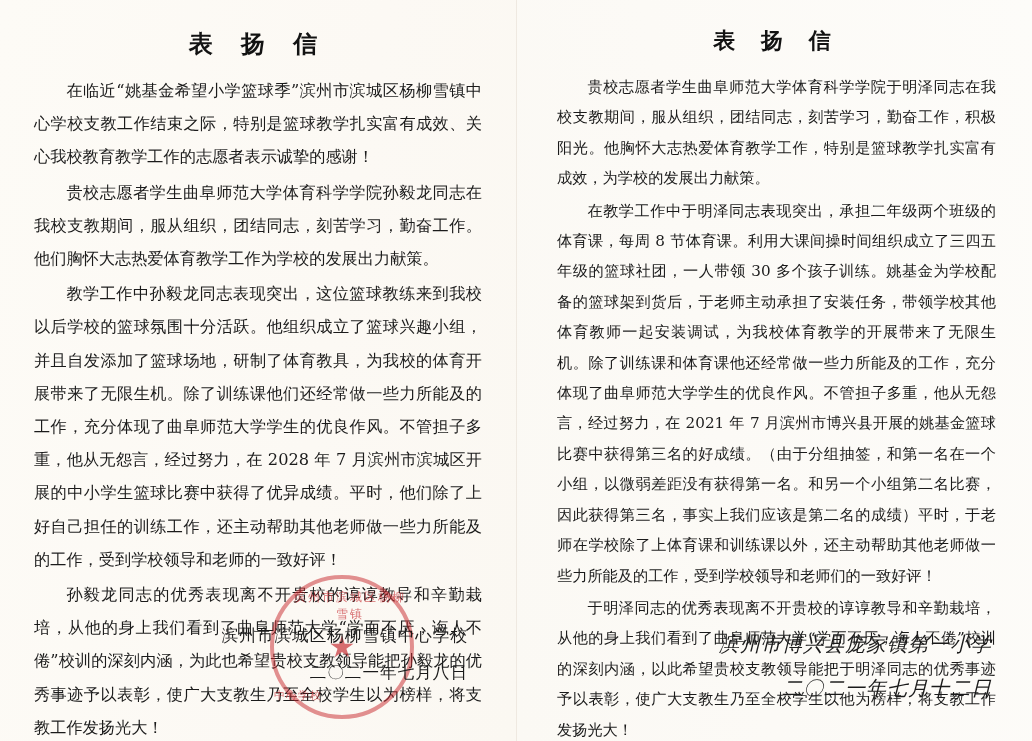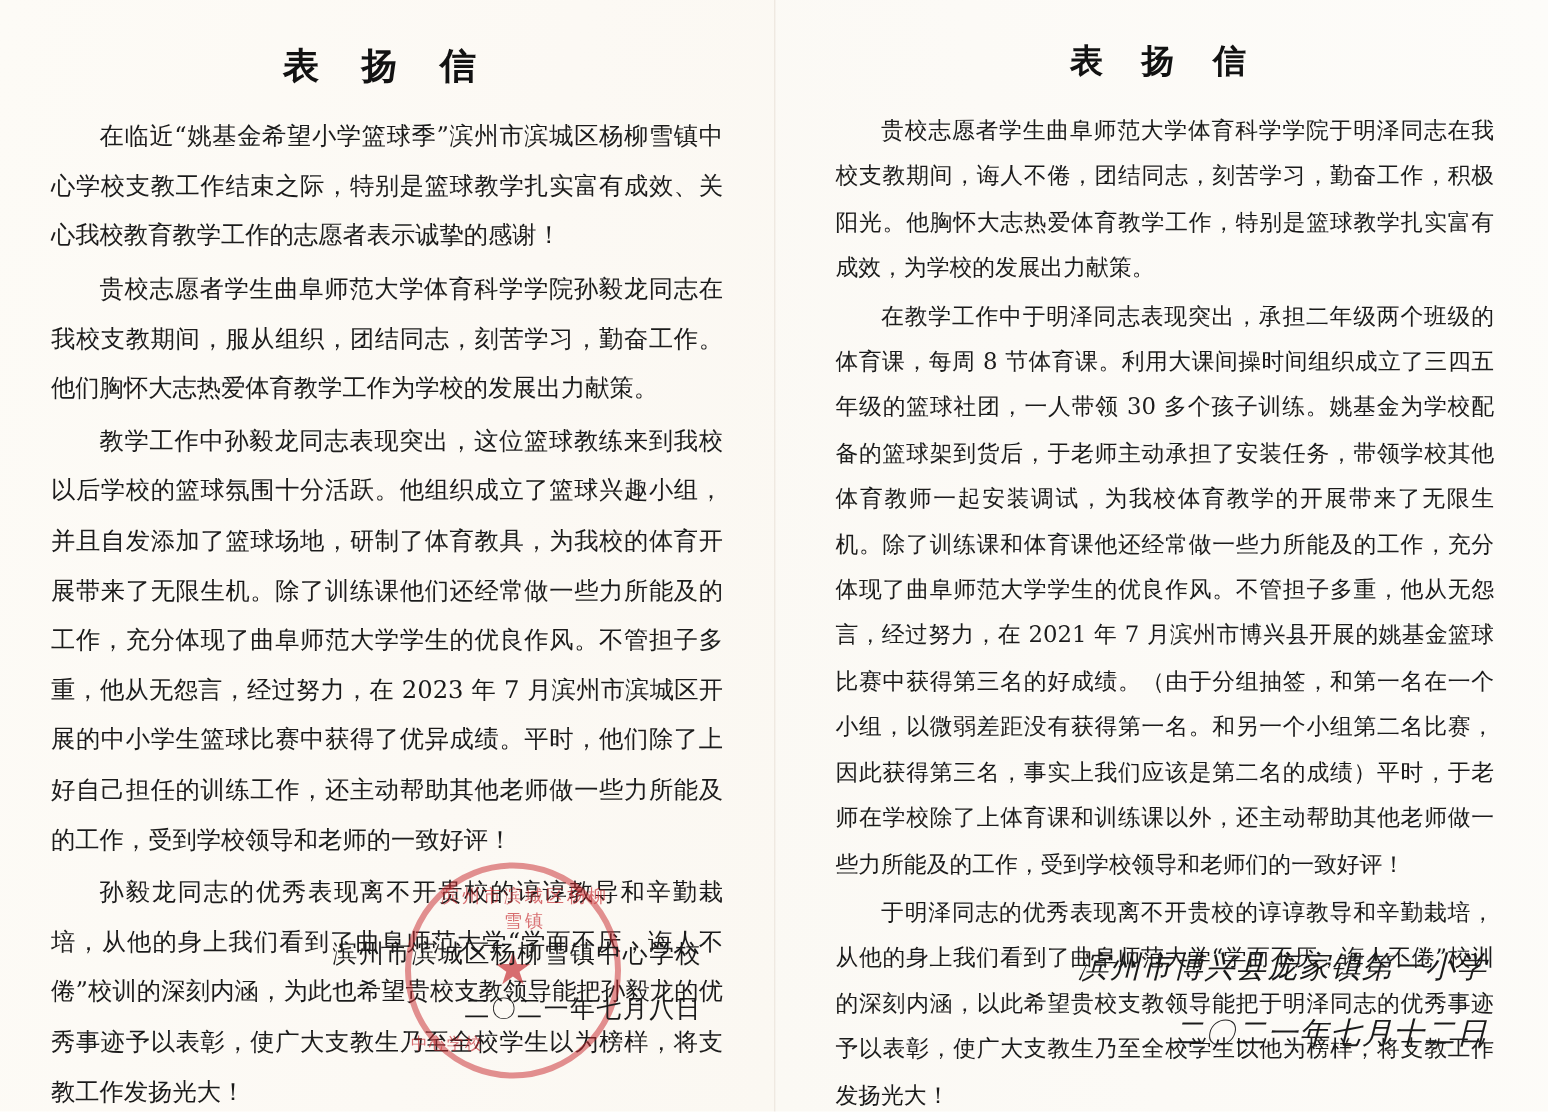--- a/index.html
+++ b/index.html
@@ -133,39 +133,39 @@
 </head>
 <body>
 
 <div class="page">
 
   <div class="letter left">
     <div class="title">表 扬 信</div>
 
     <p class="para">在临近“姚基金希望小学篮球季”滨州市滨城区杨柳雪镇中心学校支教工作结束之际，特别是篮球教学扎实富有成效、关心我校教育教学工作的志愿者表示诚挚的感谢！</p>
     <p class="para">贵校志愿者学生曲阜师范大学体育科学学院孙毅龙同志在我校支教期间，服从组织，团结同志，刻苦学习，勤奋工作。他们胸怀大志热爱体育教学工作为学校的发展出力献策。</p>
-    <p class="para">教学工作中孙毅龙同志表现突出，这位篮球教练来到我校以后学校的篮球氛围十分活跃。他组织成立了篮球兴趣小组，并且自发添加了篮球场地，研制了体育教具，为我校的体育开展带来了无限生机。除了训练课他们还经常做一些力所能及的工作，充分体现了曲阜师范大学学生的优良作风。不管担子多重，他从无怨言，经过努力，在 2023 年 7 月滨州市滨城区开展的中小学生篮球比赛中获得了优异成绩。平时，他们除了上好自己担任的训练工作，还主动帮助其他老师做一些力所能及的工作，受到学校领导和老师的一致好评！</p>
+    <p class="para">教学工作中孙毅龙同志表现突出，这位篮球教练来到我校以后学校的篮球氛围十分活跃。他组织成立了篮球兴趣小组，并且自发添加了篮球场地，研制了体育教具，为我校的体育开展带来了无限生机。除了训练课他们还经常做一些力所能及的工作，充分体现了曲阜师范大学学生的优良作风。不管担子多重，他从无怨言，经过努力，在 2028 年 7 月滨州市滨城区开展的中小学生篮球比赛中获得了优异成绩。平时，他们除了上好自己担任的训练工作，还主动帮助其他老师做一些力所能及的工作，受到学校领导和老师的一致好评！</p>
     <p class="para">孙毅龙同志的优秀表现离不开贵校的谆谆教导和辛勤栽培，从他的身上我们看到了曲阜师范大学“学而不厌，诲人不倦”校训的深刻内涵，为此也希望贵校支教领导能把孙毅龙的优秀事迹予以表彰，使广大支教生乃至全校学生以为榜样，将支教工作发扬光大！</p>
 
     <div class="seal">
       <div class="seal-top">滨州市滨城区杨柳雪镇</div>
       <div class="star">★</div>
       <div class="seal-bottom">中心学校</div>
     </div>
 
     <div class="left-sig-wrap">
       <div class="sig">滨州市滨城区杨柳雪镇中心学校</div>
       <div class="sig date">二〇二一年七月八日</div>
     </div>
   </div>
 
   <div class="letter right">
     <div class="title">表 扬 信</div>
 
-    <p class="para">贵校志愿者学生曲阜师范大学体育科学学院于明泽同志在我校支教期间，诲人不倦，团结同志，刻苦学习，勤奋工作，积极阳光。他胸怀大志热爱体育教学工作，特别是篮球教学扎实富有成效，为学校的发展出力献策。</p>
+    <p class="para">贵校志愿者学生曲阜师范大学体育科学学院于明泽同志在我校支教期间，服从组织，团结同志，刻苦学习，勤奋工作，积极阳光。他胸怀大志热爱体育教学工作，特别是篮球教学扎实富有成效，为学校的发展出力献策。</p>
     <p class="para">在教学工作中于明泽同志表现突出，承担二年级两个班级的体育课，每周 8 节体育课。利用大课间操时间组织成立了三四五年级的篮球社团，一人带领 30 多个孩子训练。姚基金为学校配备的篮球架到货后，于老师主动承担了安装任务，带领学校其他体育教师一起安装调试，为我校体育教学的开展带来了无限生机。除了训练课和体育课他还经常做一些力所能及的工作，充分体现了曲阜师范大学学生的优良作风。不管担子多重，他从无怨言，经过努力，在 2021 年 7 月滨州市博兴县开展的姚基金篮球比赛中获得第三名的好成绩。（由于分组抽签，和第一名在一个小组，以微弱差距没有获得第一名。和另一个小组第二名比赛，因此获得第三名，事实上我们应该是第二名的成绩）平时，于老师在学校除了上体育课和训练课以外，还主动帮助其他老师做一些力所能及的工作，受到学校领导和老师们的一致好评！</p>
     <p class="para">于明泽同志的优秀表现离不开贵校的谆谆教导和辛勤栽培，从他的身上我们看到了曲阜师范大学“学而不厌，诲人不倦”校训的深刻内涵，以此希望贵校支教领导能把于明泽同志的优秀事迹予以表彰，使广大支教生乃至全校学生以他为榜样，将支教工作发扬光大！</p>
 
     <div class="right-sig-wrap">
       <div class="sig">滨州市博兴县庞家镇第一小学</div>
       <div class="sig date">二〇二一年七月十二日</div>
     </div>
   </div>
 
 </div>

